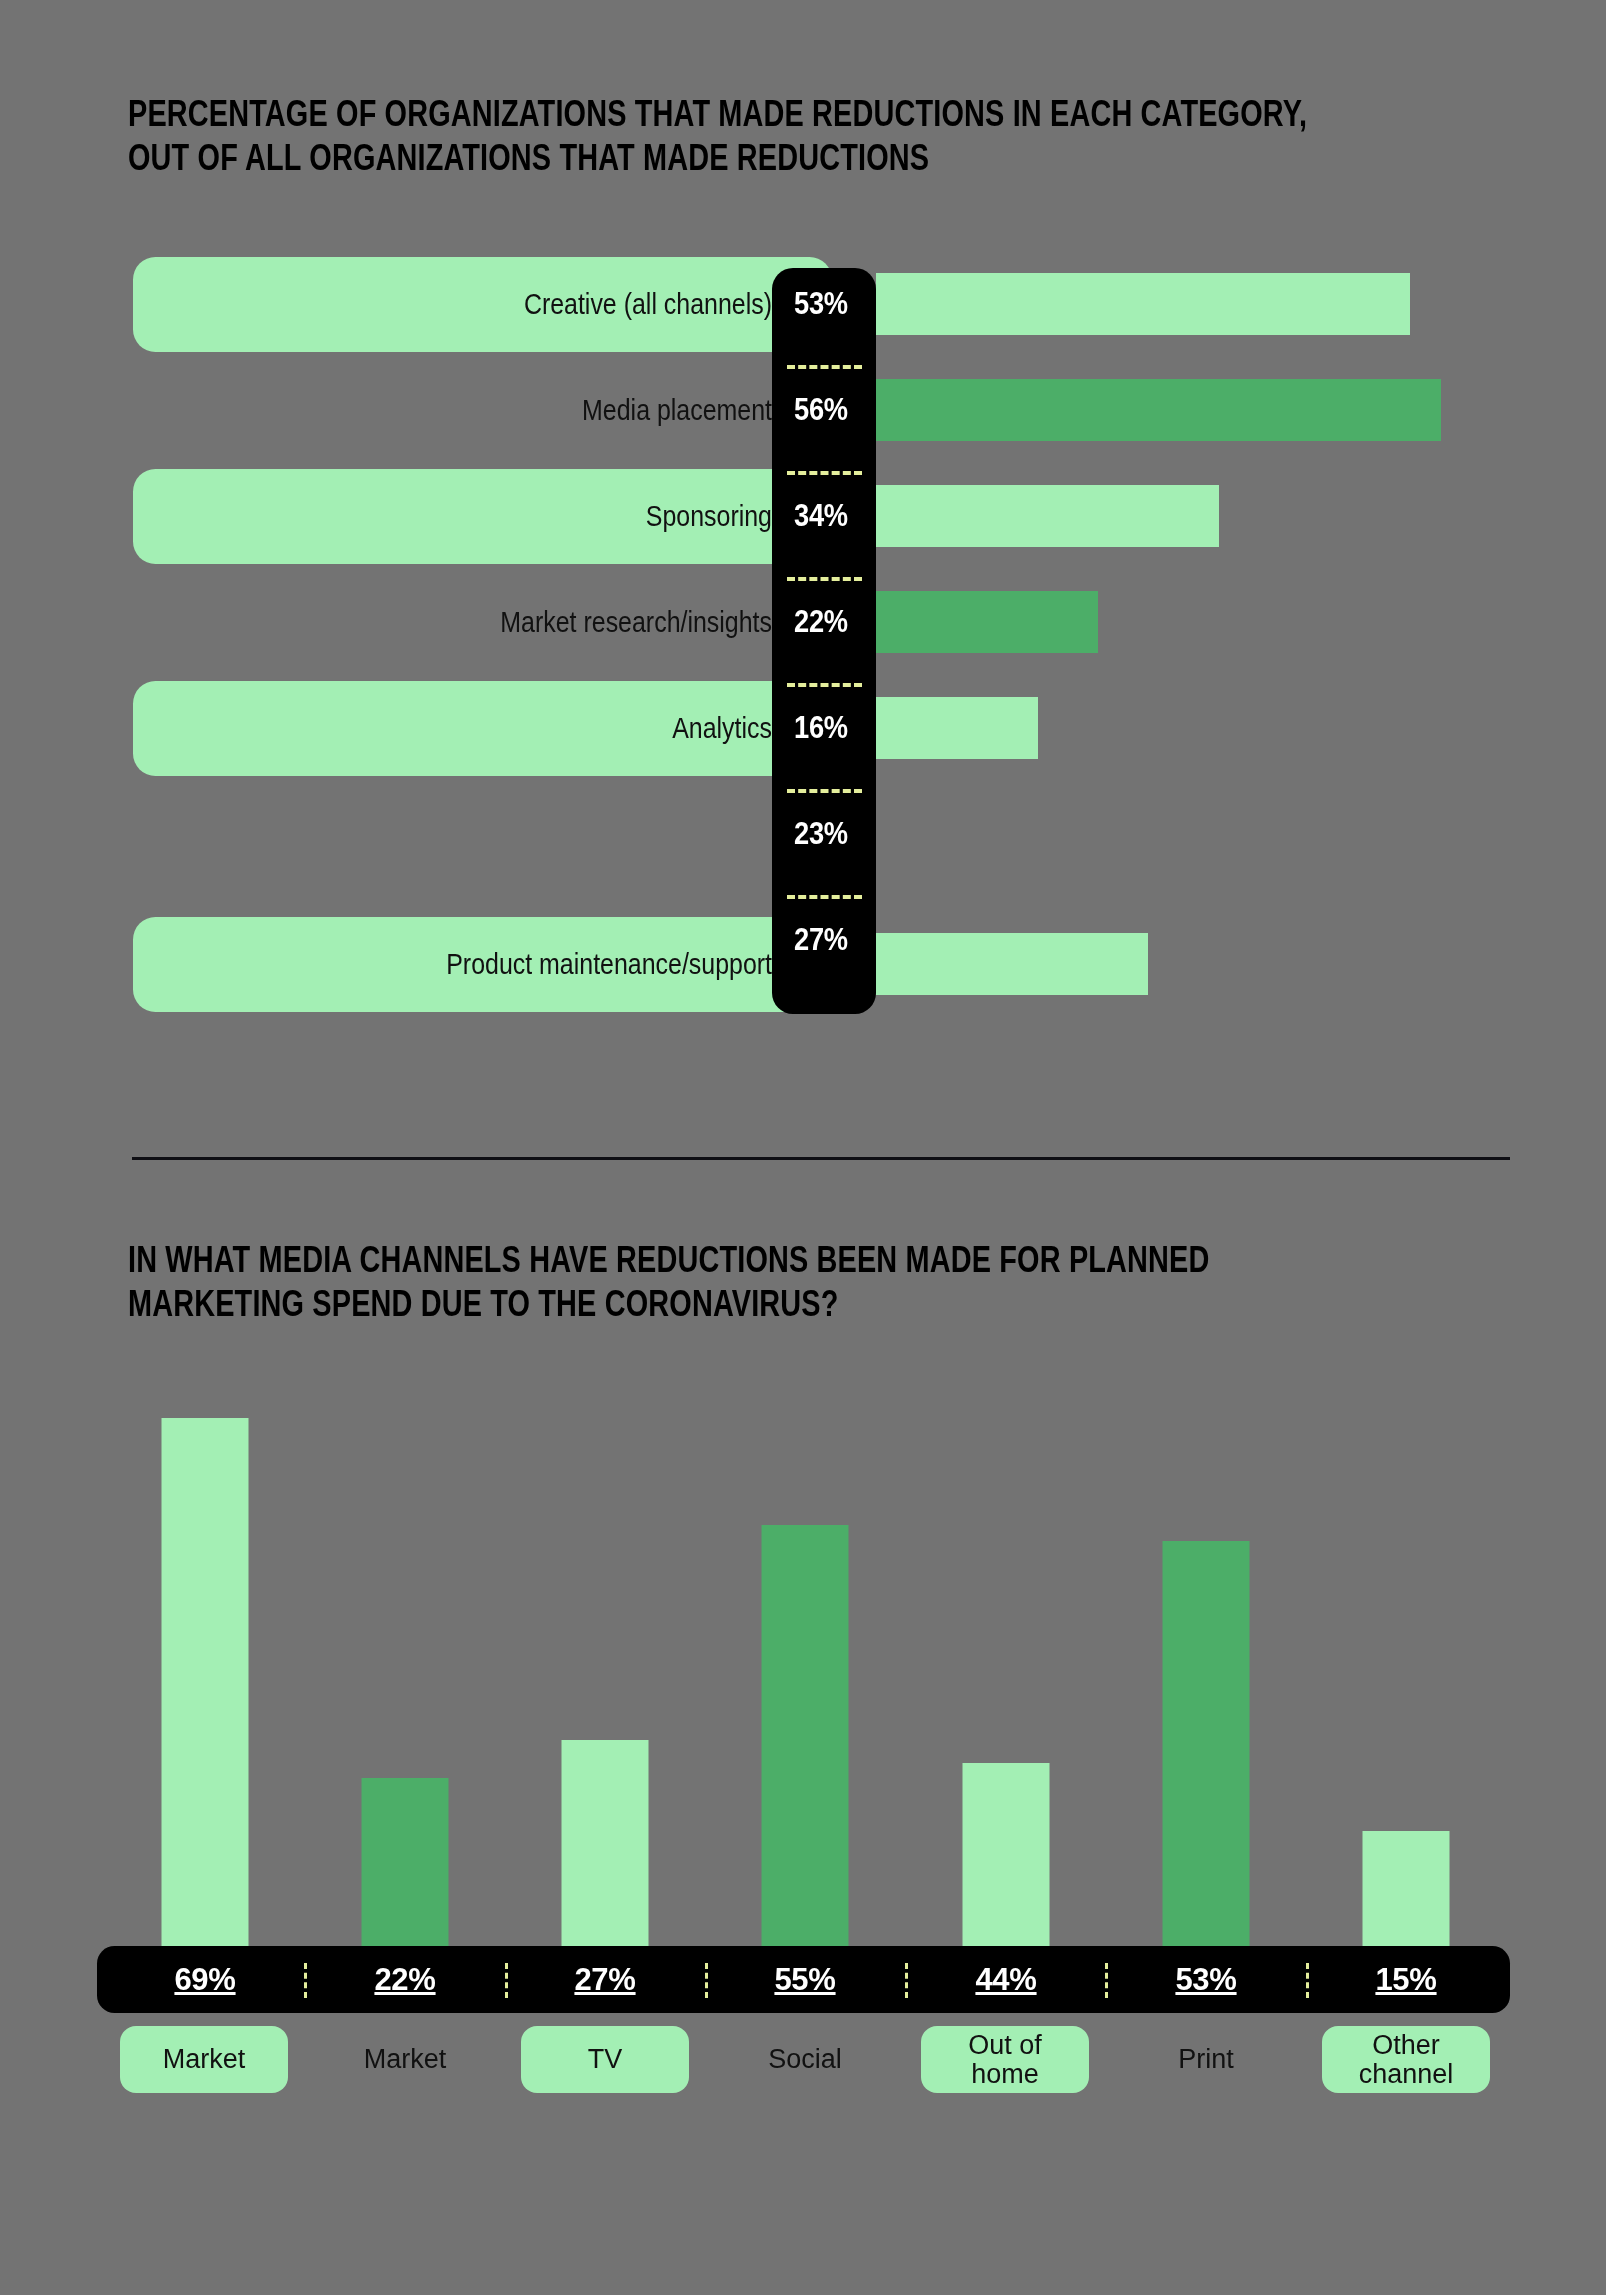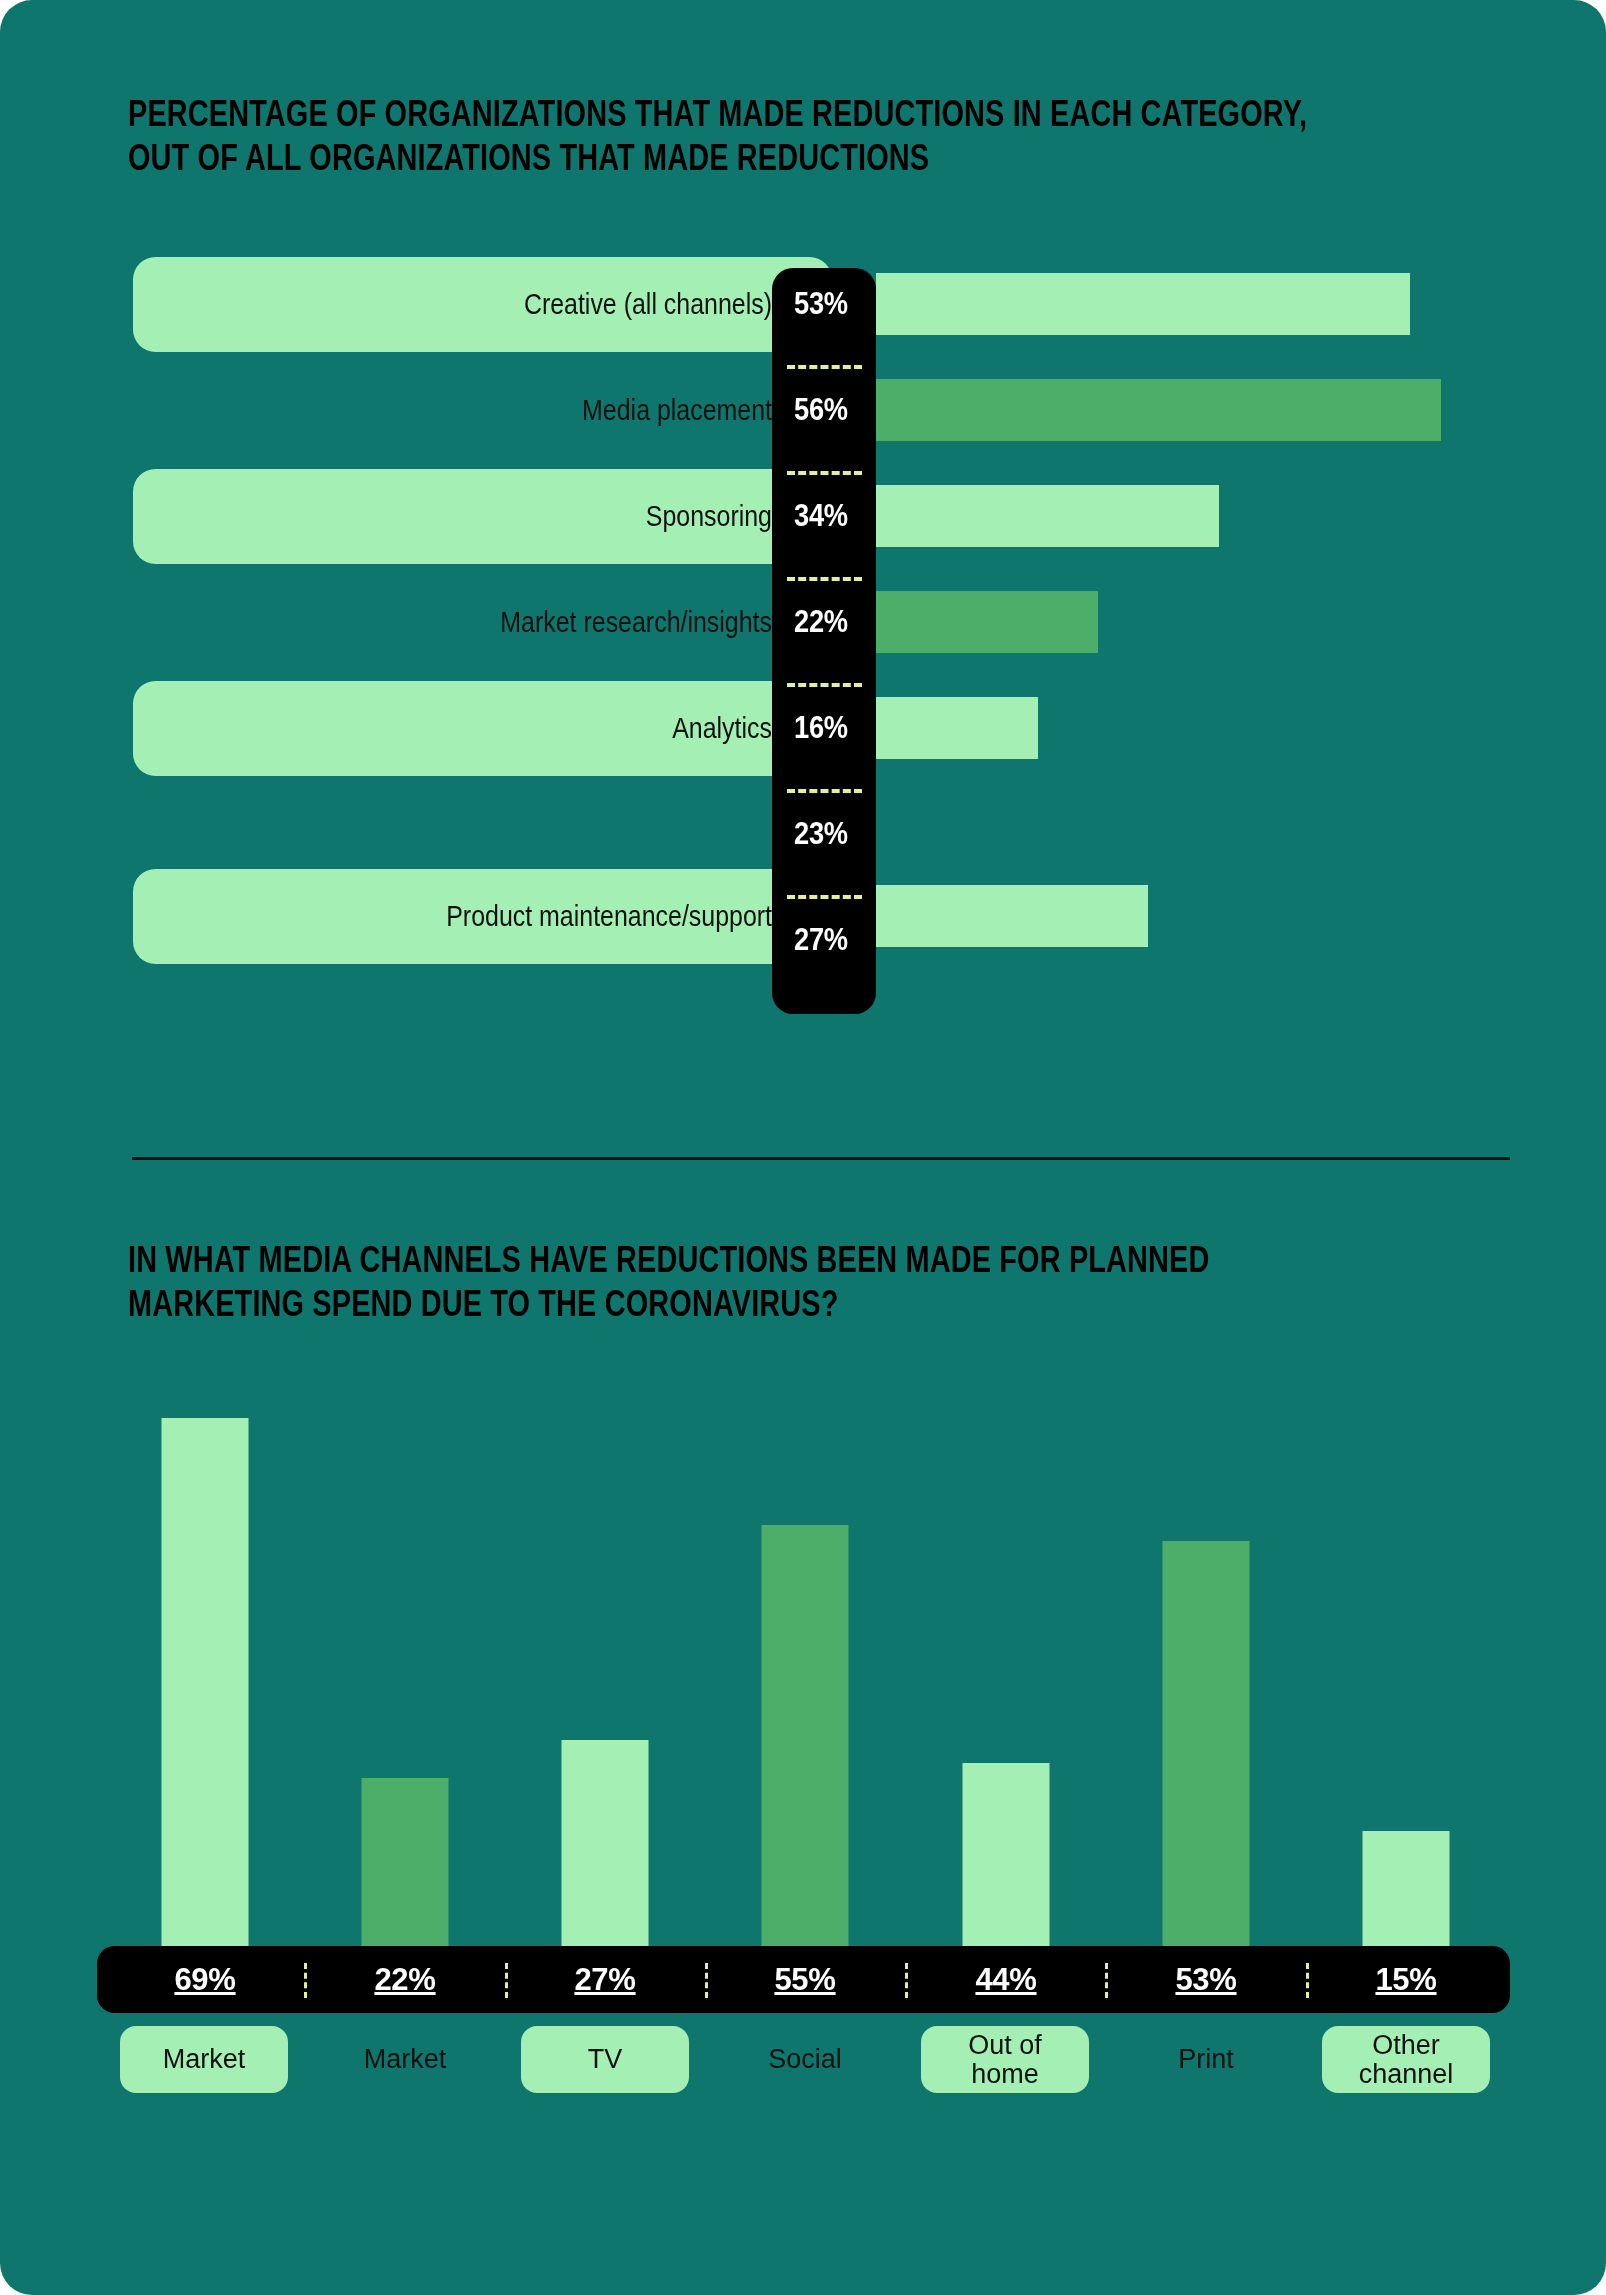--- a/index.html
+++ b/index.html
@@ -8,23 +8,22 @@
     width: 1606px;
     height: 2295px;
     background: #ffffff;
     font-family: "Liberation Sans", sans-serif;
   }
 
   .page {
     position: relative;
     width: 1606px;
     height: 2295px;
-    background: #0f766e;
+    background: #737373;
     overflow: hidden;
-    border-radius: 32px;
   }
 
   
   .section-title {
     position: absolute;
     font-family: "Liberation Sans", sans-serif;
     font-weight: 700;
     font-stretch: condensed;
     font-size: 37px;
     line-height: 1.18;
@@ -250,21 +249,21 @@
       <div class="h-bar" style="width:222px;background:#4CAE68;"></div>
     </div>
 
     <div class="h-row" style="top:424px;">
       <div class="h-label-bg"></div>
       <div class="h-label">Analytics</div>
       <div class="h-bar" style="width:162px;background:#A3EFB4;"></div>
     </div>
 
 
-    <div class="h-row" style="top:612px;text-decoration:underline;">
+    <div class="h-row" style="top:660px;text-decoration:underline;">
       <div class="h-label-bg"></div>
       <div class="h-label">Product maintenance/support</div>
       <div class="h-bar" style="width:272px;background:#A3EFB4;"></div>
     </div>
   </div>
 
   <div id="spine"></div>
   <div class="spine-dash" style="top:365px;"></div>
   <div class="spine-dash" style="top:471px;"></div>
   <div class="spine-dash" style="top:577px;"></div>

